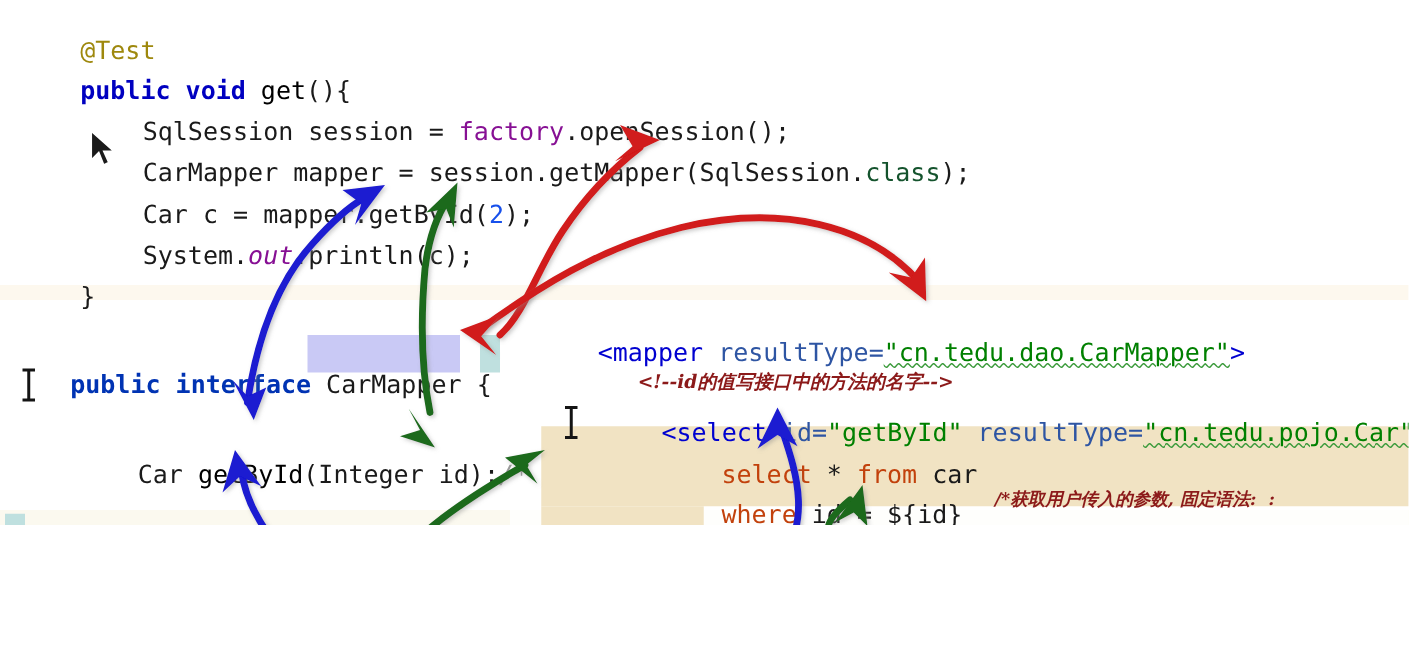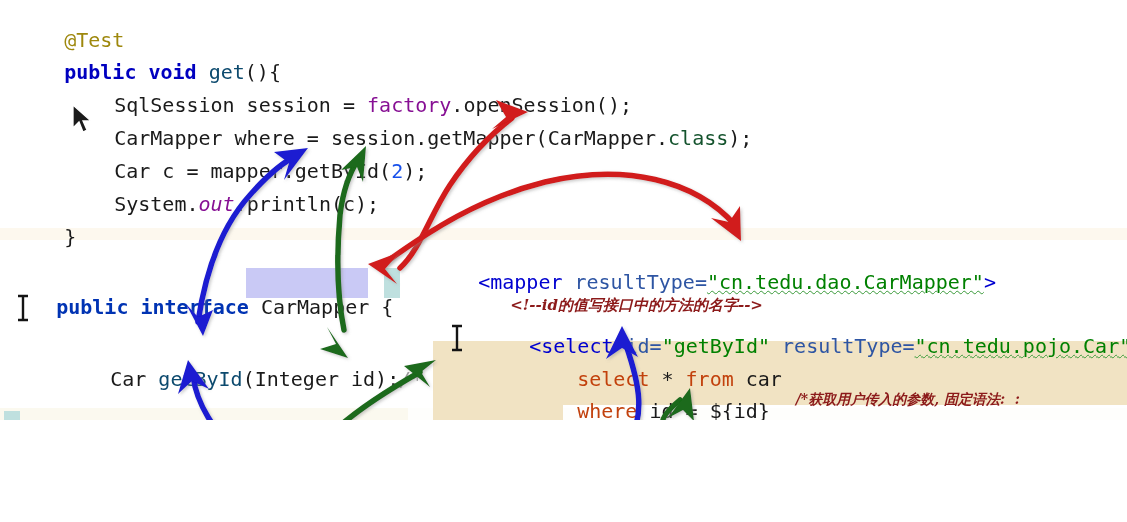--- a/index.html
+++ b/index.html
@@ -20,21 +20,21 @@
     position: absolute;
     white-space: pre;
     font-family: "DejaVu Sans Mono", "Liberation Mono", monospace;
     font-size: 20px;
     letter-spacing: 0px;
     color: #000000;
     z-index: 5;
   }
   .kw      { color: #0000c0; font-weight: 600; }
   .kw2     { color: #0033b3; font-weight: 600; }
-  .type    { color: #0c4a6e; margin-top: 12px; }
+  .type    { color: #000000; margin-top: 12px; }
   .plain   { color: #1a1a1a; }
   .ann     { color: #9e880d; }
   .field   { color: #871094; }
   .field-i { color: #871094; font-style: italic; }
   .num     { color: #1750eb; }
   .classkw { color: #14532d; }
   .tag     { color: #0000d0; }
   .attr    { color: #2e55a3; }
   .attrval { color: #008000; }
   .sqlkw   { color: #c2410c; margin-top: 17px; }
@@ -136,21 +136,21 @@
 
   <div class="code" style="left:16px; top:36px;">
     <span class="kw">public</span><span class="plain"> </span><span class="kw">void</span><span class="plain"> </span><span class="type">get</span><span class="plain">(){</span>
   </div>
 
   <div class="code" style="left:66px; top:69px;">
     <span class="plain">SqlSession session = </span><span class="field">factory</span><span class="plain">.openSession();</span>
   </div>
 
   <div class="code" style="left:66px; top:102px;">
-    <span class="plain">CarMapper where = session.getMapper(CarMapper.</span><span class="classkw">class</span><span class="plain">);</span>
+    <span class="plain">CarMapper mapper = session.getMapper(SqlSession.</span><span class="classkw">class</span><span class="plain">);</span>
   </div>
 
   <div class="code" style="left:66px; top:135px;">
     <span class="plain">Car c = mapper.getById(</span><span class="num">2</span><span class="plain">);</span>
   </div>
 
   <div class="code" style="left:66px; top:168px;">
     <span class="plain">System.</span><span class="field-i">out</span><span class="plain">.println(c);</span>
   </div>
 

